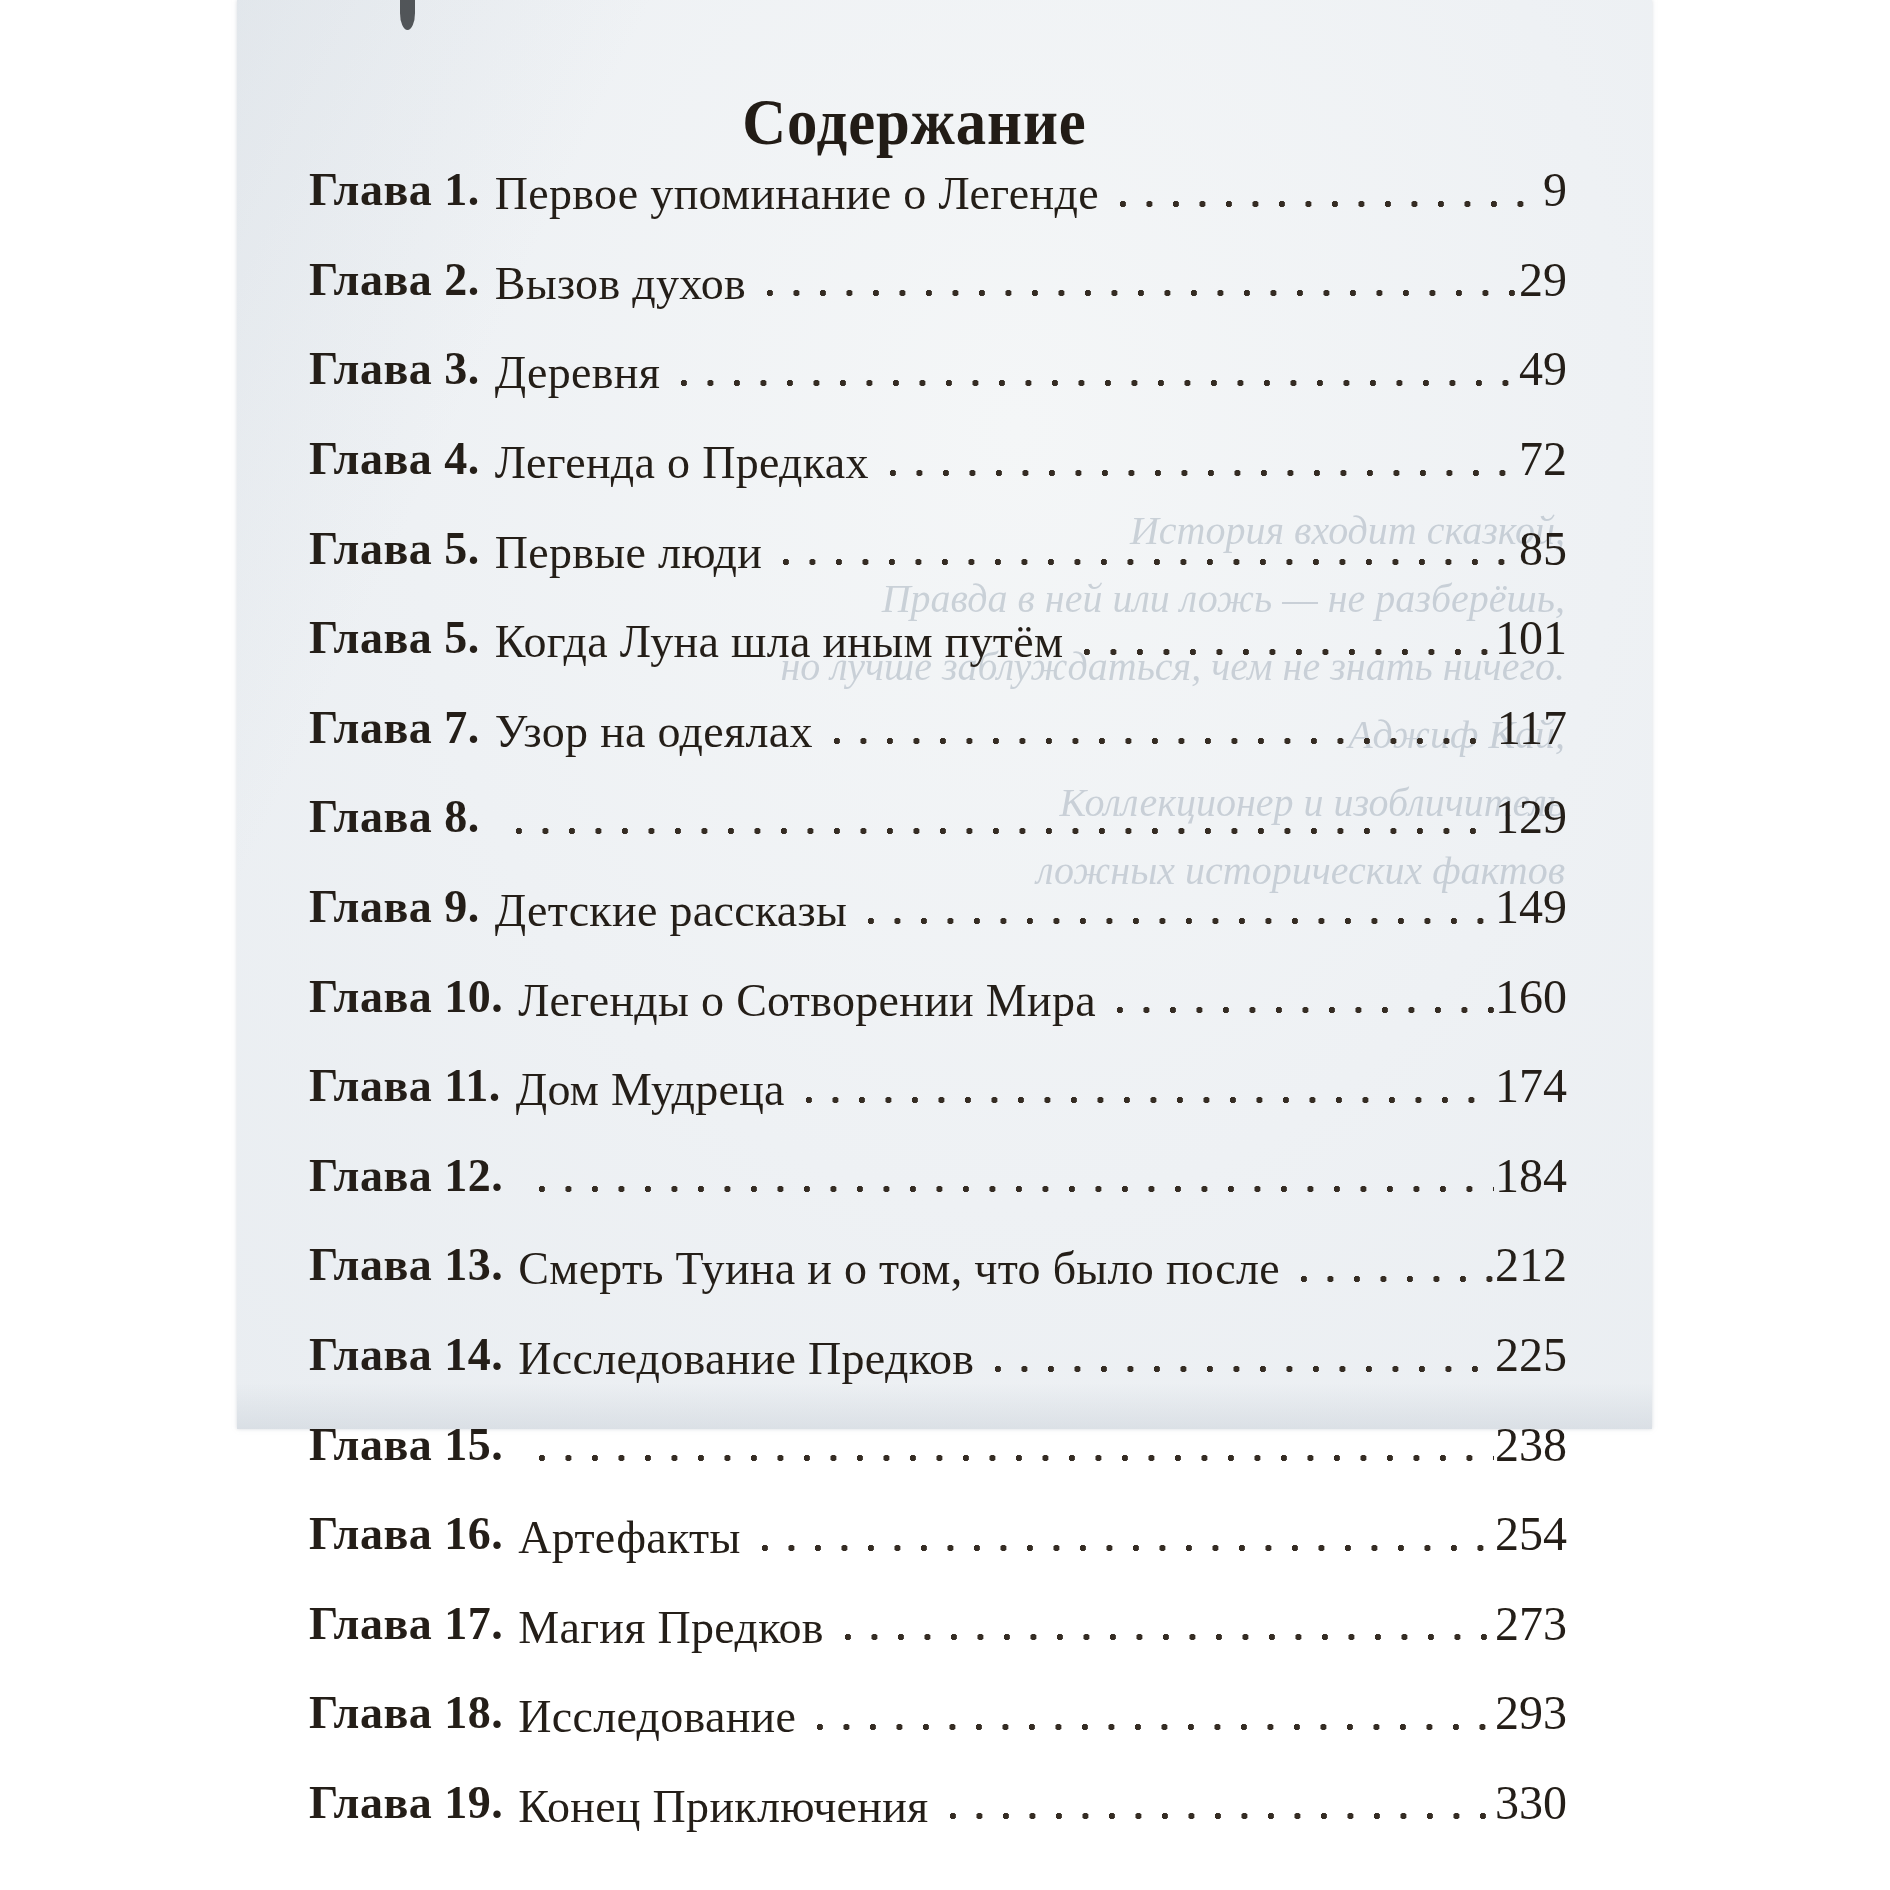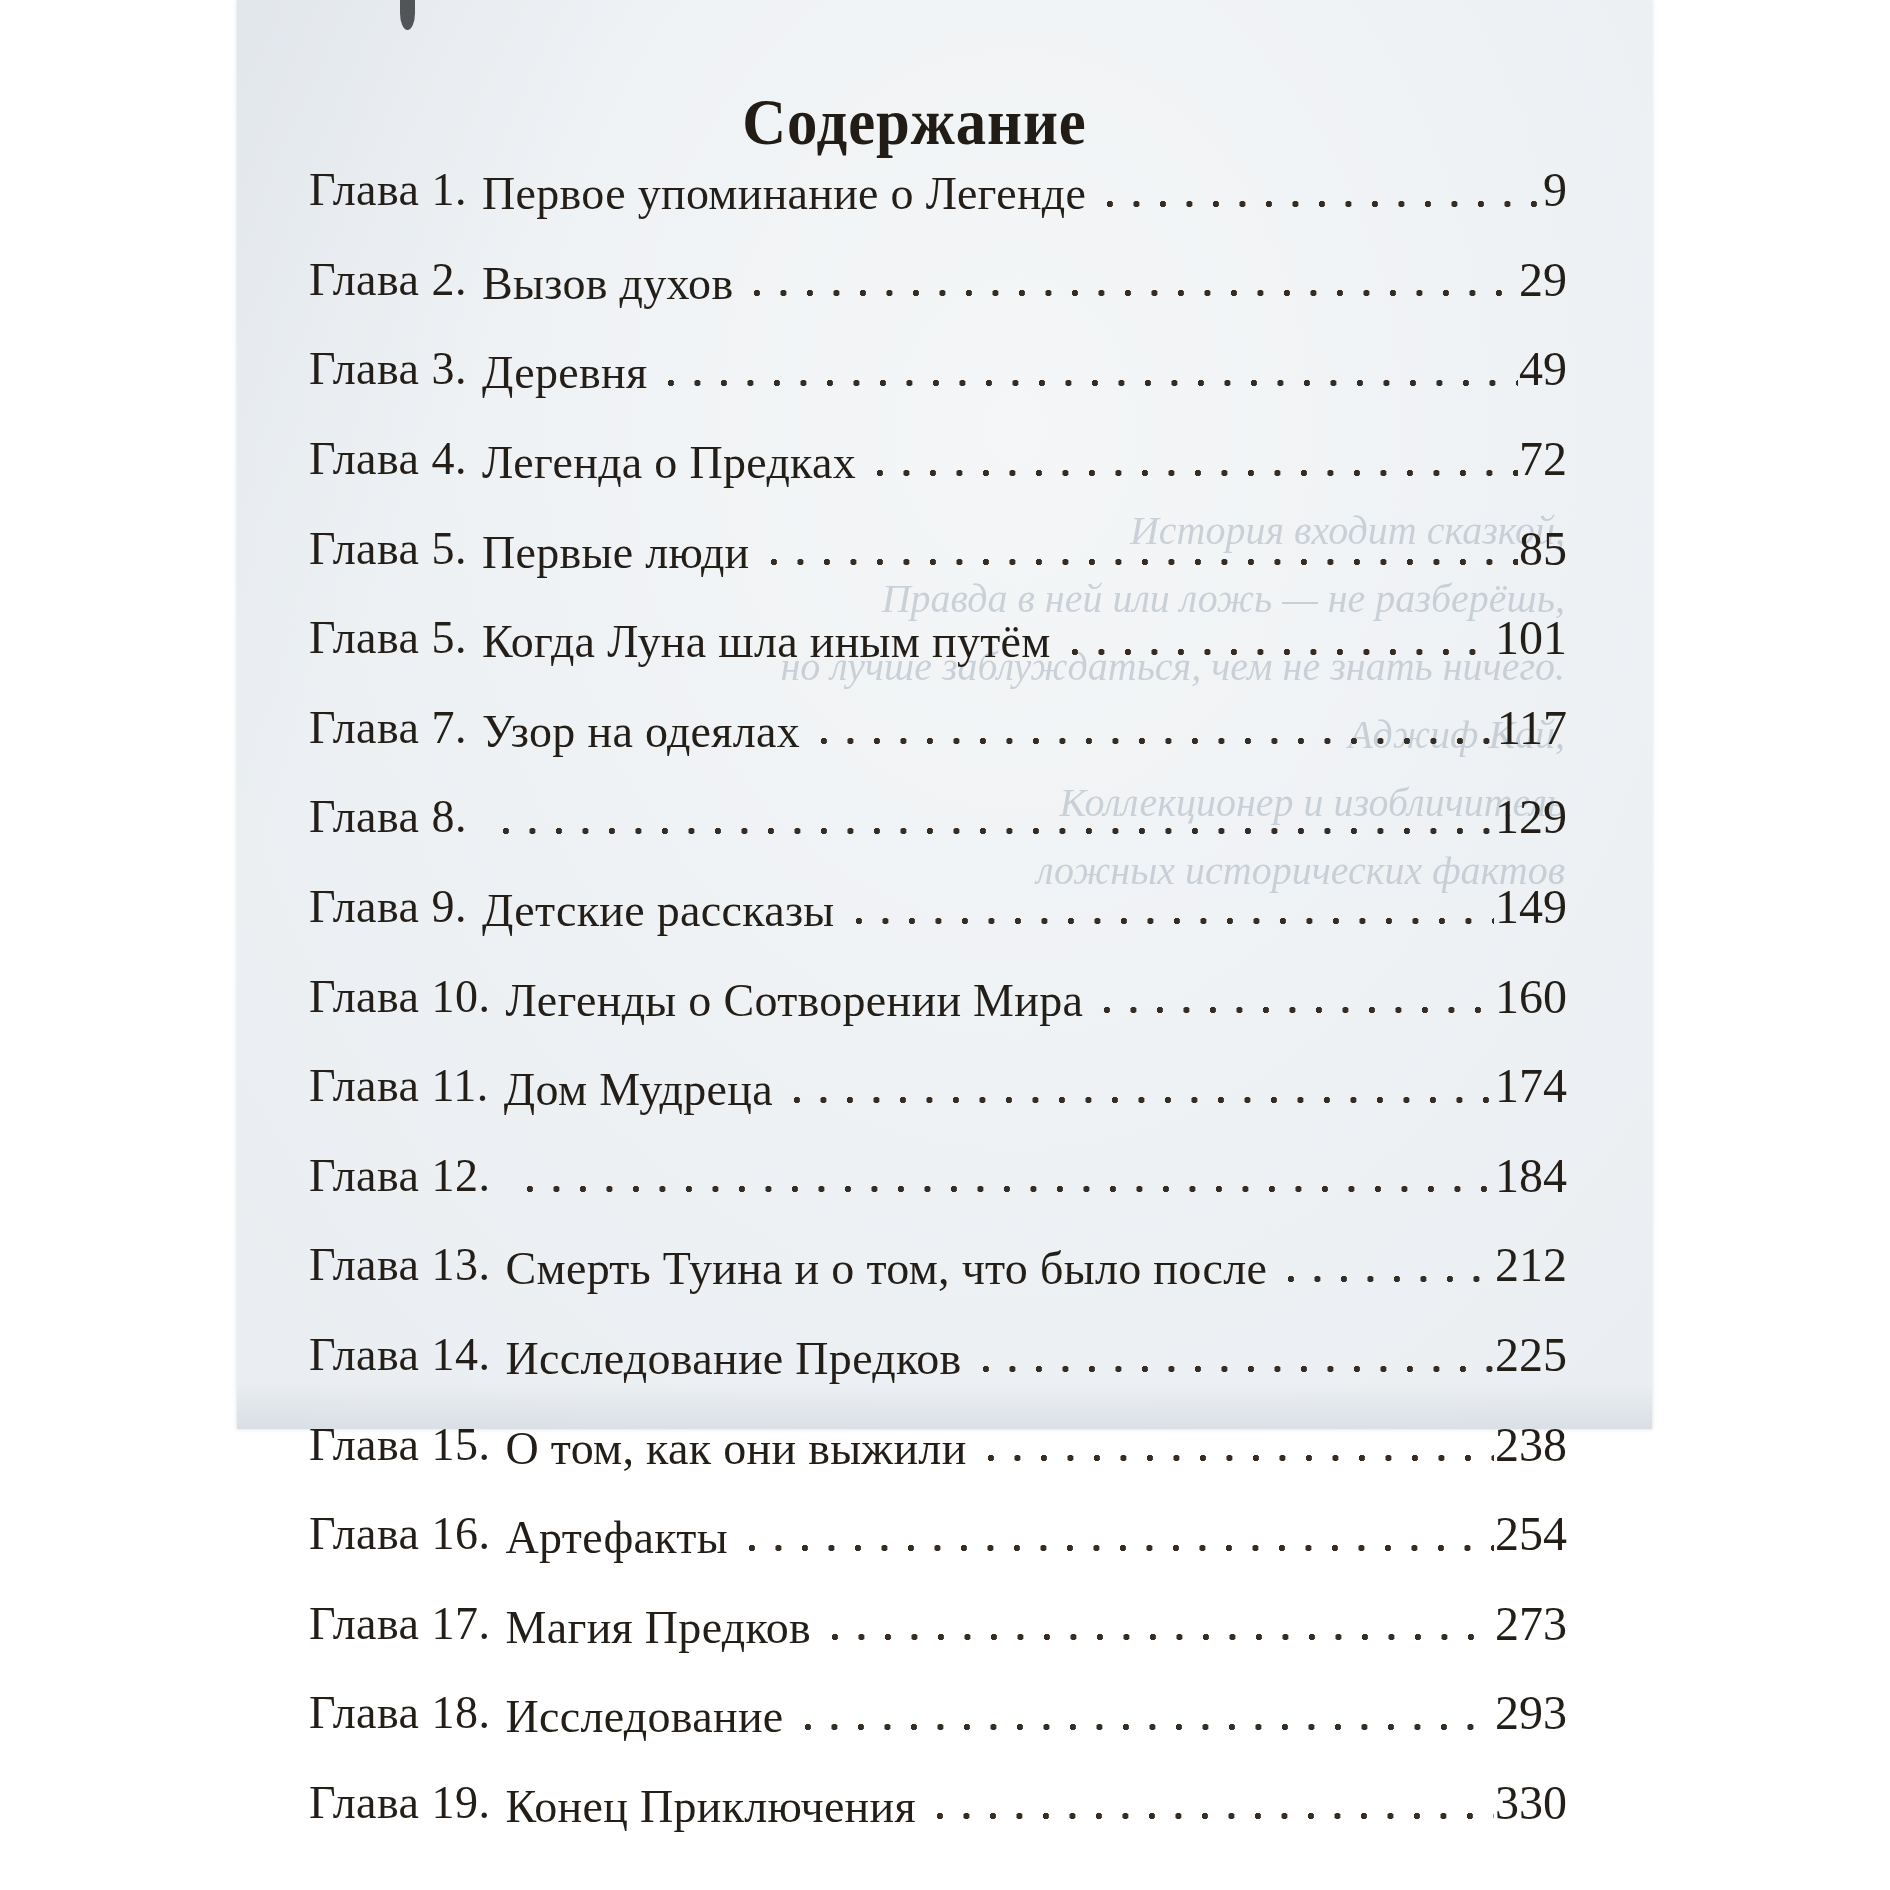--- a/index.html
+++ b/index.html
@@ -70,21 +70,21 @@
   }
   .toc-row {
     display: flex;
     align-items: center;
     height: 89.6px;
     font-size: 46px;
     color: #241e18;
     white-space: nowrap;
   }
   .chapter-label {
-    font-weight: normal;
+    font-weight: bold;
     margin-right: 15px;
     letter-spacing: 0.5px;
   }
   .chapter-title {
     letter-spacing: 0.3px;
     margin-top: 8px;
   }
   .dot-leader {
     flex: 1;
     height: 100%;
@@ -214,21 +214,20 @@
 
   <div class="toc-row">
     <span class="chapter-label">Глава 14.</span>
     <span class="chapter-title">Исследование Предков</span>
     <span class="dot-leader"></span>
     <span class="page-number">225</span>
   </div>
 
   <div class="toc-row">
     <span class="chapter-label">Глава 15.</span>
-    <span class="chapter-title">О том, как они выжили</span>
     <span class="dot-leader"></span>
     <span class="page-number">238</span>
   </div>
 
   <div class="toc-row">
     <span class="chapter-label">Глава 16.</span>
     <span class="chapter-title">Артефакты</span>
     <span class="dot-leader"></span>
     <span class="page-number">254</span>
   </div>

